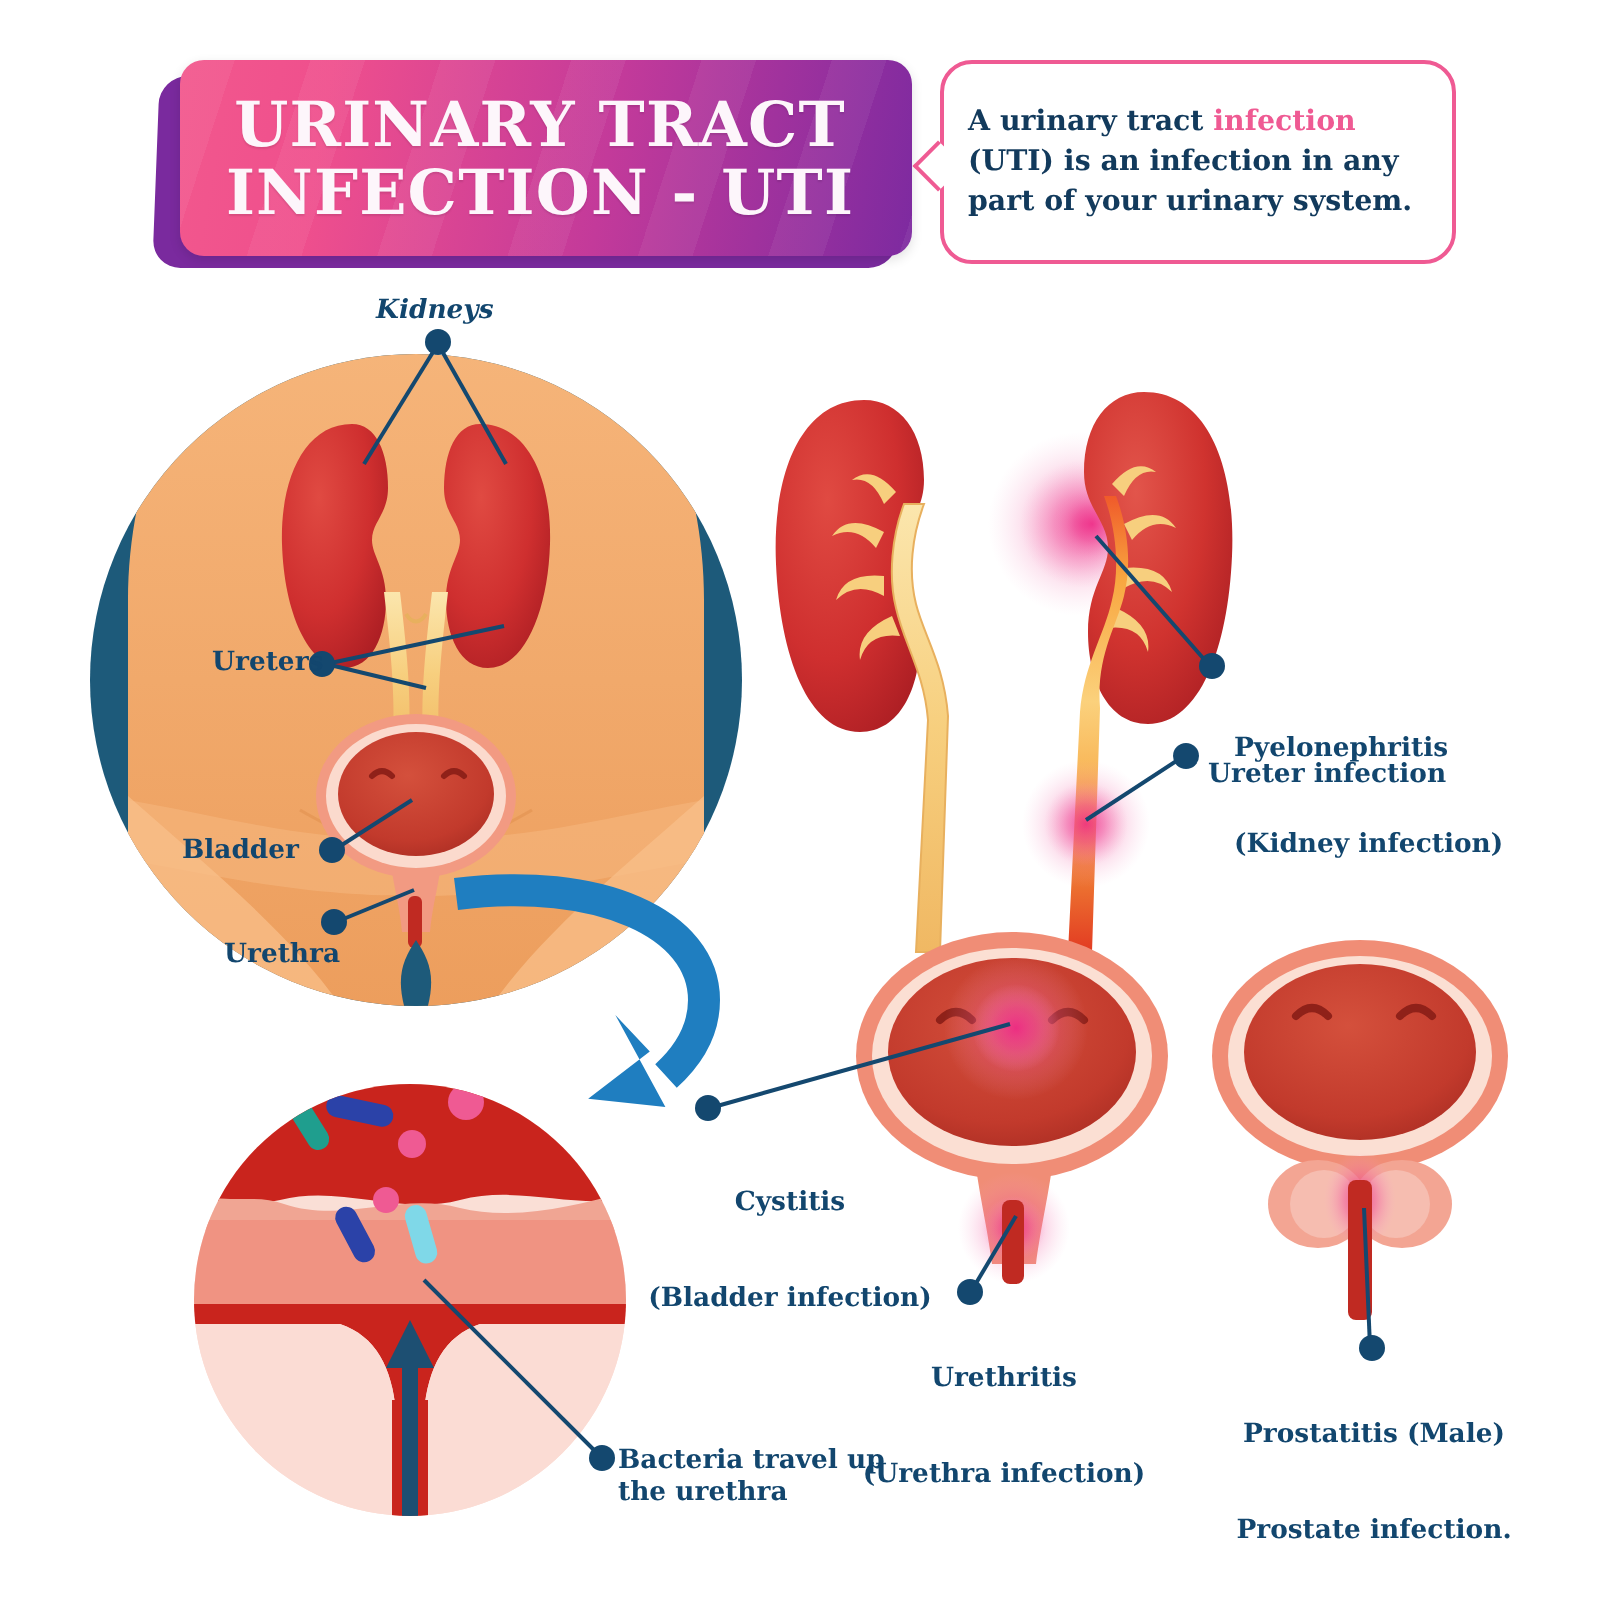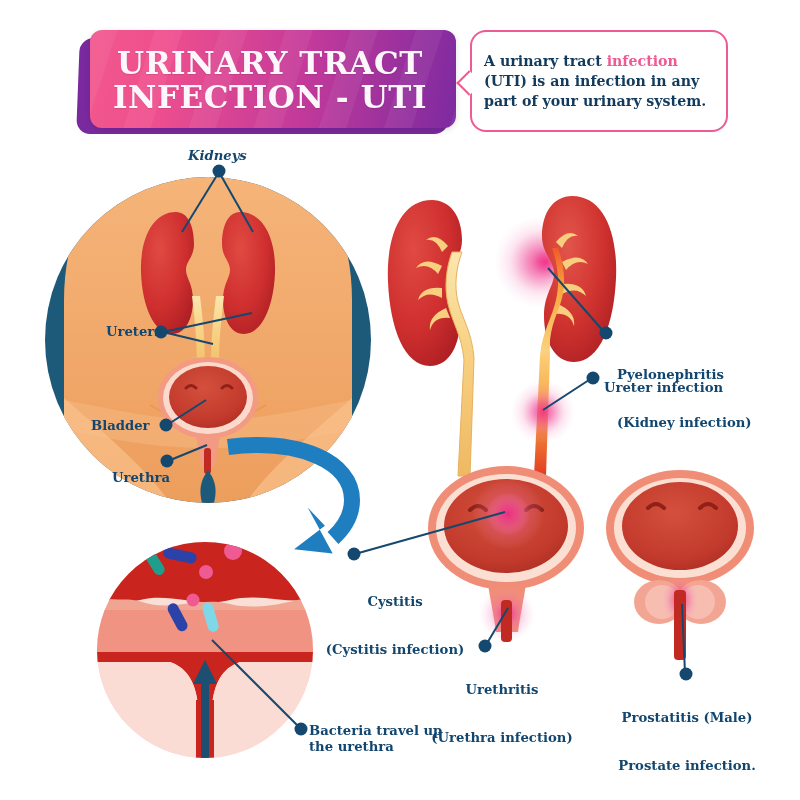--- a/index.html
+++ b/index.html
@@ -289,21 +289,21 @@
 
   <div class="lbl" style="left:617px;top:335px;">
     <div>Pyelonephritis</div>
     <div>(Kidney infection)</div>
   </div>
 
   <div class="lbl" style="left:604px;top:370px;margin-top:10px;">Ureter infection</div>
 
   <div class="lbl c" style="left:320px;top:562px;width:150px;">
     <div>Cystitis</div>
-    <div>(Cystitis infection)</div>
+    <div>(Bladder infection)</div>
   </div>
 
   <div class="lbl c" style="left:427px;top:650px;width:150px;">
     <div>Urethritis</div>
     <div>(Urethra infection)</div>
   </div>
 
   <div class="lbl c" style="left:611px;top:678px;width:152px;">
     <div>Prostatitis (Male)</div>
     <div>Prostate infection.</div>

